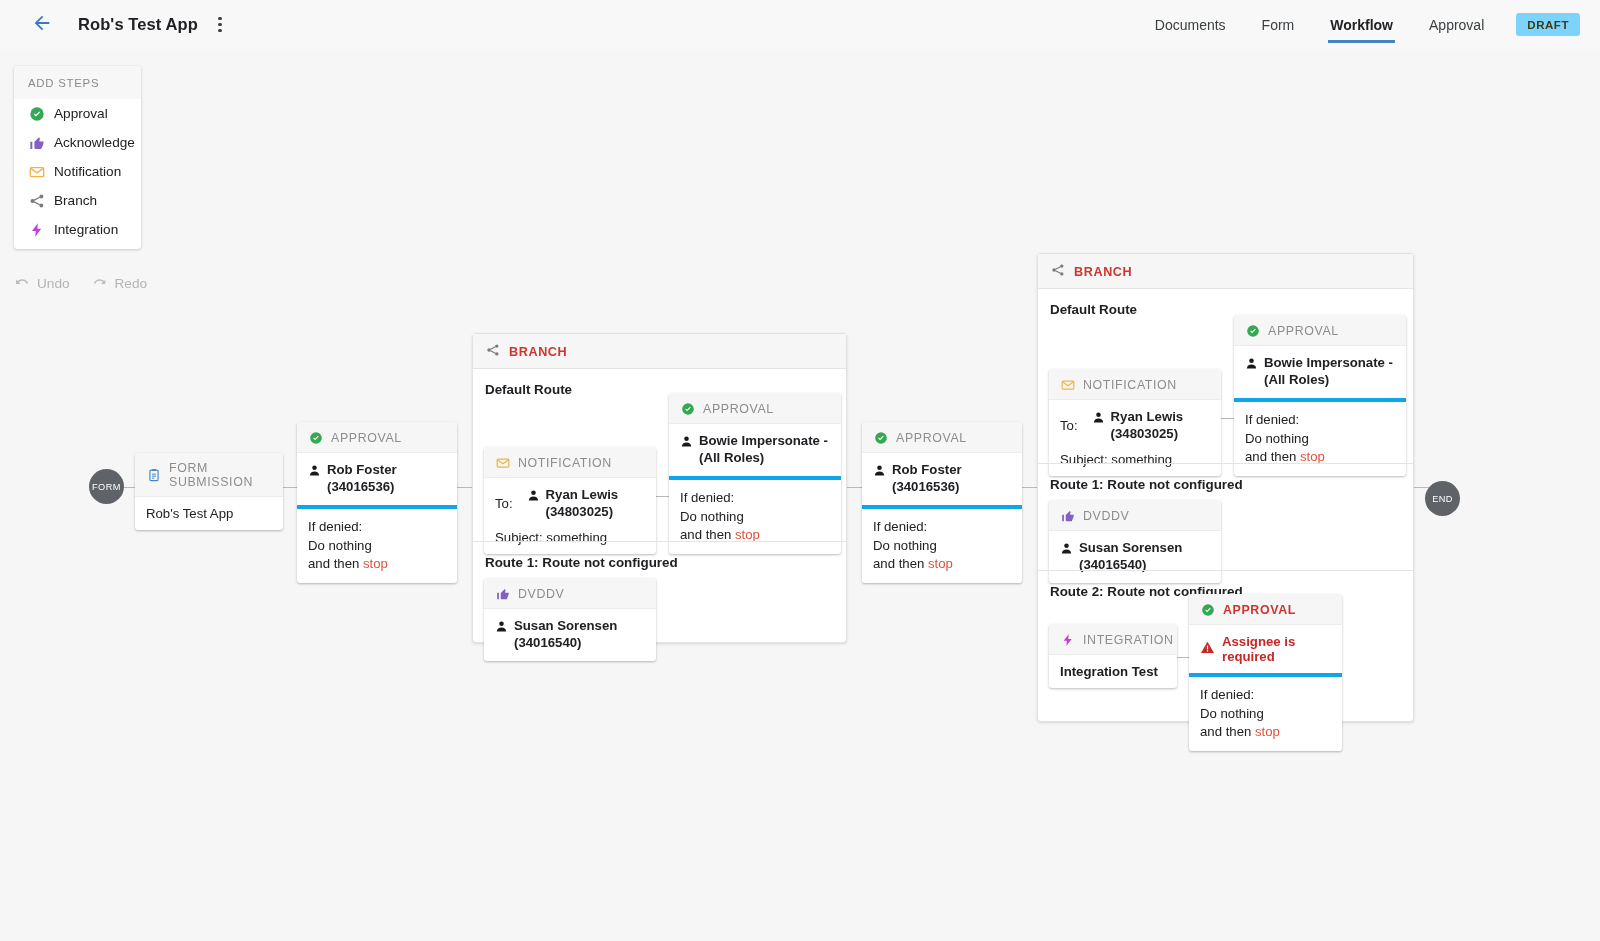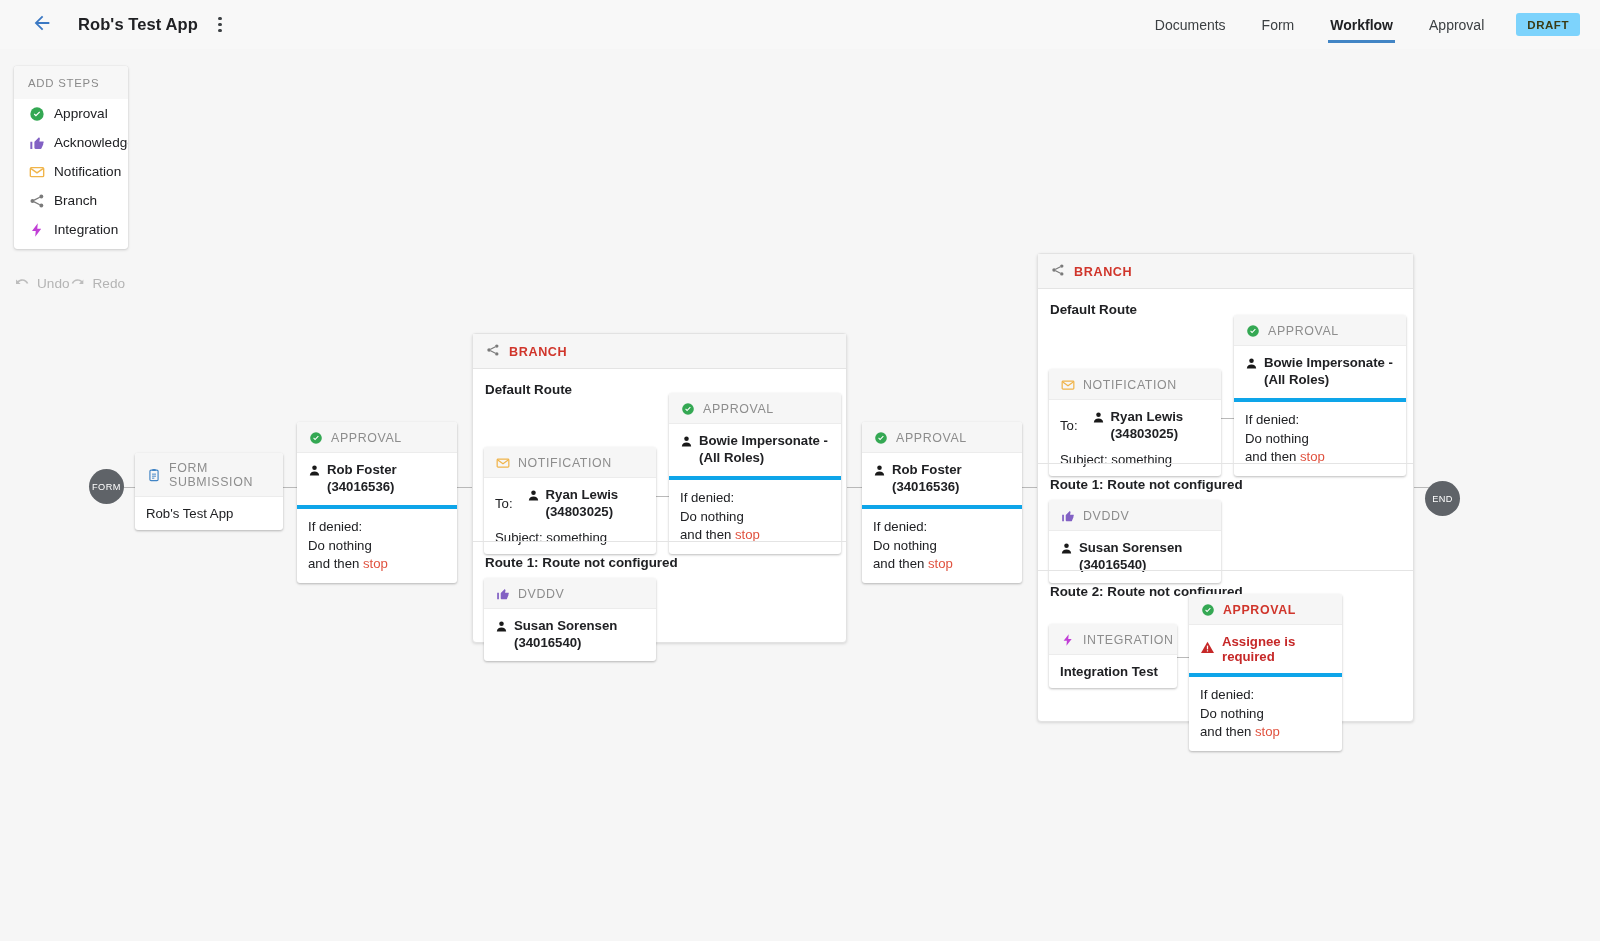--- a/index.html
+++ b/index.html
@@ -52,41 +52,41 @@
   .draft-badge {
     margin-left: 14px;
     background: #7dd3fc; color: #3b3b14;
     font-size: 11.5px; font-weight: bold; letter-spacing: .55px;
     padding: 6px 11px 5px; border-radius: 3px; cursor: pointer;
   }
 
   
   .add-steps {
     position: absolute; left: 14px; top: 66px;
-    width: 114px;
+    width: 127px;
     background: #ffffff;
     border-radius: 3px;
     box-shadow: 0 1px 3px rgba(0,0,0,.17), 0 0 1px rgba(0,0,0,.18);
     overflow: hidden;
   }
   .add-steps-title {
     font-size: 11.4px; color: #8a8a8a; letter-spacing: .75px;
     padding: 11px 0 10px 14px; background: #f7f7f7;
   }
   .step-item {
     display: flex; align-items: center; gap: 9px;
     padding: 6px 0 6px 14px; cursor: pointer;
     font-size: 13.6px; color: #202124;
   }
   .step-item:last-child { padding-bottom: 11px; }
   .step-ico { width: 17px; height: 17px; display: flex; align-items: center; justify-content: center; flex: 0 0 17px; }
 
   .undo-redo {
     position: absolute; left: 14px; top: 274px;
-    display: flex; align-items: center; 
+    display: flex; align-items: center; gap: 22px;
     font-size: 13.6px; color: #b4b4b4;
   }
   .ur { display: flex; align-items: center; gap: 7px; cursor: default; }
 
   
   .canvas { position: absolute; inset: 49px 0 0 0; }
 
   .terminus {
     position: absolute; width: 35px; height: 35px; border-radius: 50%;
     background: #5f6368; color: #ffffff;

